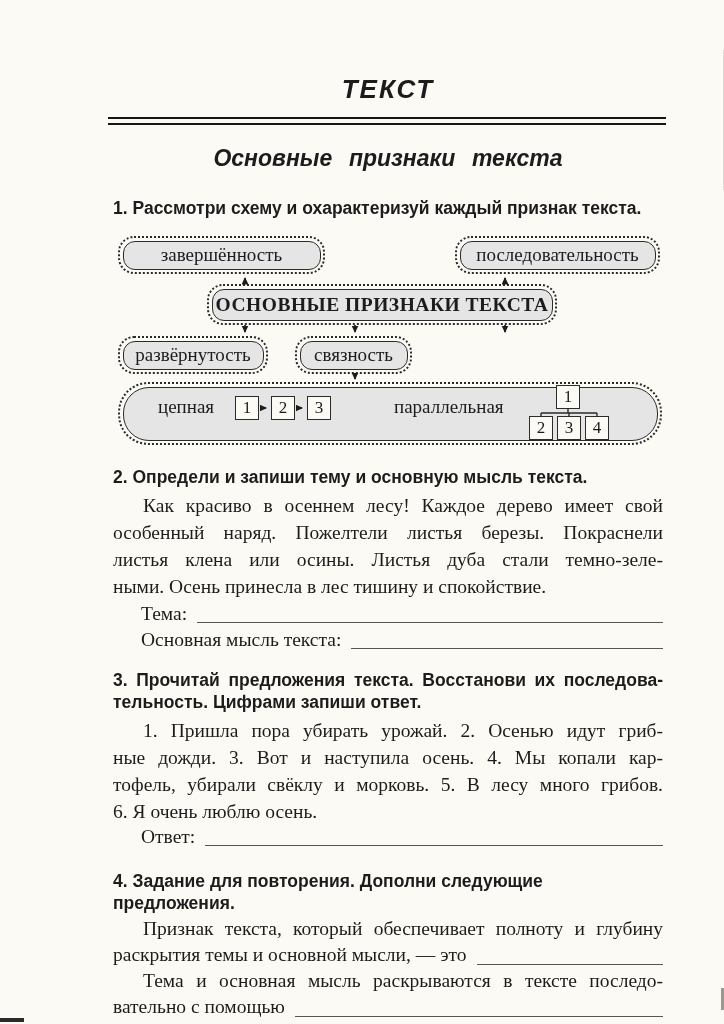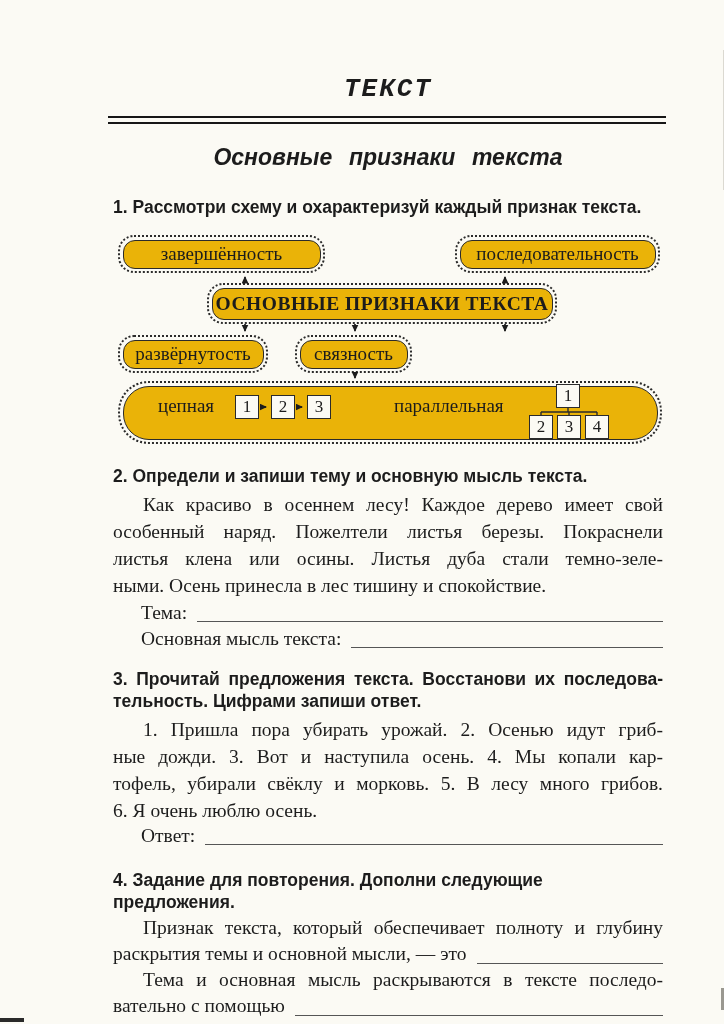--- a/index.html
+++ b/index.html
@@ -6,21 +6,21 @@
   .page {
     position:relative; width:724px; height:1024px; margin:0 auto;
     background:#fbfaf4; color:#1c1c1c; overflow:hidden;
     font-family:"Liberation Serif", serif;
   }
   .content { position:absolute; left:113px; top:0; width:550px; }
 
   
   .title {
     margin-top:74px; text-align:center;
-    font-family:Liberation Mono, monospace;
+    font-family:Liberation Sans, sans-serif;
     font-weight:bold; font-style:italic; font-size:26px; letter-spacing:2px;
   }
   .double-rule {
     margin-top:12px; margin-left:-5px; margin-right:-3px; height:4px;
     border-top:2.5px solid #161616; border-bottom:2.5px solid #161616;
   }
   .subtitle {
     margin-top:20px; text-align:center;
     font-family:"Liberation Sans", sans-serif;
     font-weight:bold; font-style:italic; font-size:23px; word-spacing:0.45em;
@@ -47,21 +47,21 @@
   .mt2 { margin-top:2px; } .mt6 { }
   .t4line { font-size:19.5px; line-height:26px; }
 
   
   .diagram { position:relative; margin-top:12px; height:216px; }
   .dbox { position:absolute; border:2px dotted #2b2b2b; border-radius:16px; padding:2.5px; box-sizing:border-box; }
   .dbox .inner {
     width:100%; height:100%; box-sizing:border-box;
     border:1.5px solid #2b2b2b; border-radius:12px;
     display:flex; align-items:center; justify-content:center;
-    font-size:19px; white-space:nowrap; background:#eab308;
+    font-size:19px; white-space:nowrap; background:#e5e5e5;
   }
   .dbox.center-box .inner { font-weight:bold; font-size:19.5px; letter-spacing:0.5px; }
   .dbox.big { border-radius:30px; }
   .dbox.big .inner { border-radius:26px; }
   .arrow-layer { position:absolute; left:0; top:0; width:550px; height:216px; pointer-events:none; }
   .sq {
     position:absolute; width:24px; height:24px; box-sizing:border-box;
     border:1.5px solid #2b2b2b; display:flex; align-items:center; justify-content:center;
     font-size:17px; background:#fbfaf4;
   }

